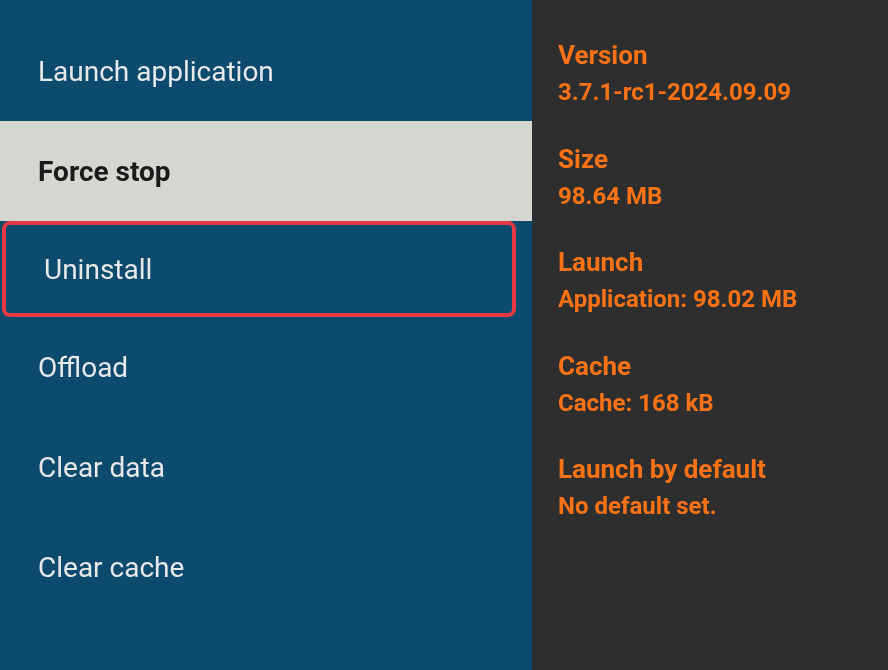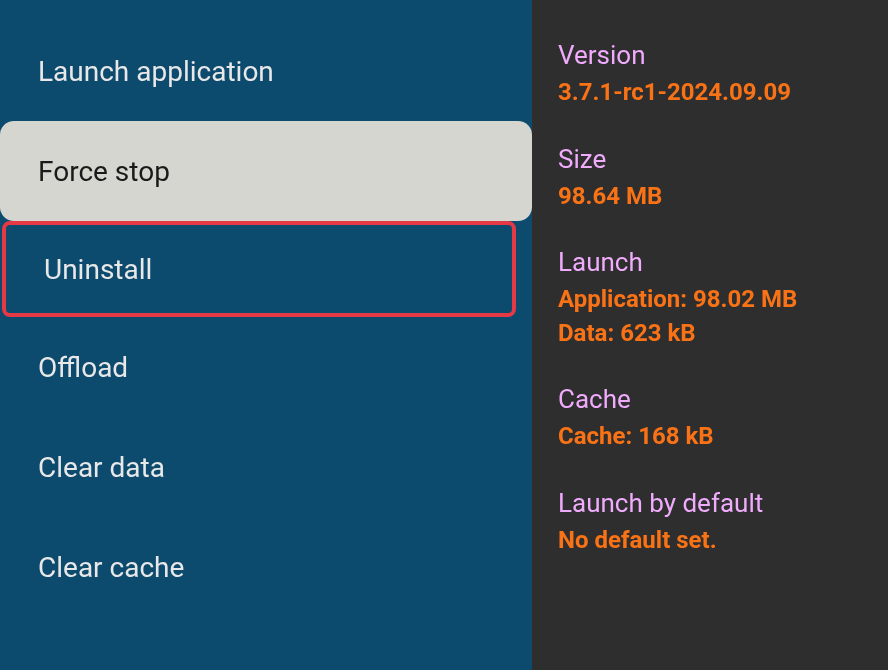--- a/index.html
+++ b/index.html
@@ -32,37 +32,36 @@
       padding-left: 38px;
       font-size: 28px;
       font-weight: 400;
       color: #e8e8e8;
       cursor: pointer;
       position: relative;
     }
     .menu-item.highlighted {
       background: #d6d6d0;
       color: #1a1a1a;
-      font-weight: 400;
-      border-radius: 14px;
+      font-weight: 700;
     }
     .menu-item.boxed {
       border: 4px solid #e63946;
       border-radius: 8px;
       margin-left: 2px;
       margin-right: 16px;
       height: 96px;
     }
     .info-block {
       margin-bottom: 34px;
     }
     .info-label {
       font-size: 26px;
-      font-weight: 400;
-      color: #f0abfc;
+      font-weight: 700;
+      color: #f97316;
       margin-bottom: 6px;
     }
     .info-value {
       font-size: 24px;
       font-weight: 700;
       color: #f97316;
       line-height: 1.4;
     }
   </style>
 </head>
@@ -94,21 +93,20 @@
     <div class="info-label">Version</div>
     <div class="info-value">3.7.1-rc1-2024.09.09</div>
   </div>
   <div class="info-block">
     <div class="info-label">Size</div>
     <div class="info-value">98.64 MB</div>
   </div>
   <div class="info-block">
     <div class="info-label">Launch</div>
     <div class="info-value">Application: 98.02 MB</div>
-    <div class="info-value">Data: 623 kB</div>
   </div>
   <div class="info-block">
     <div class="info-label">Cache</div>
     <div class="info-value">Cache: 168 kB</div>
   </div>
   <div class="info-block">
     <div class="info-label">Launch by default</div>
     <div class="info-value">No default set.</div>
   </div>
 </div>

